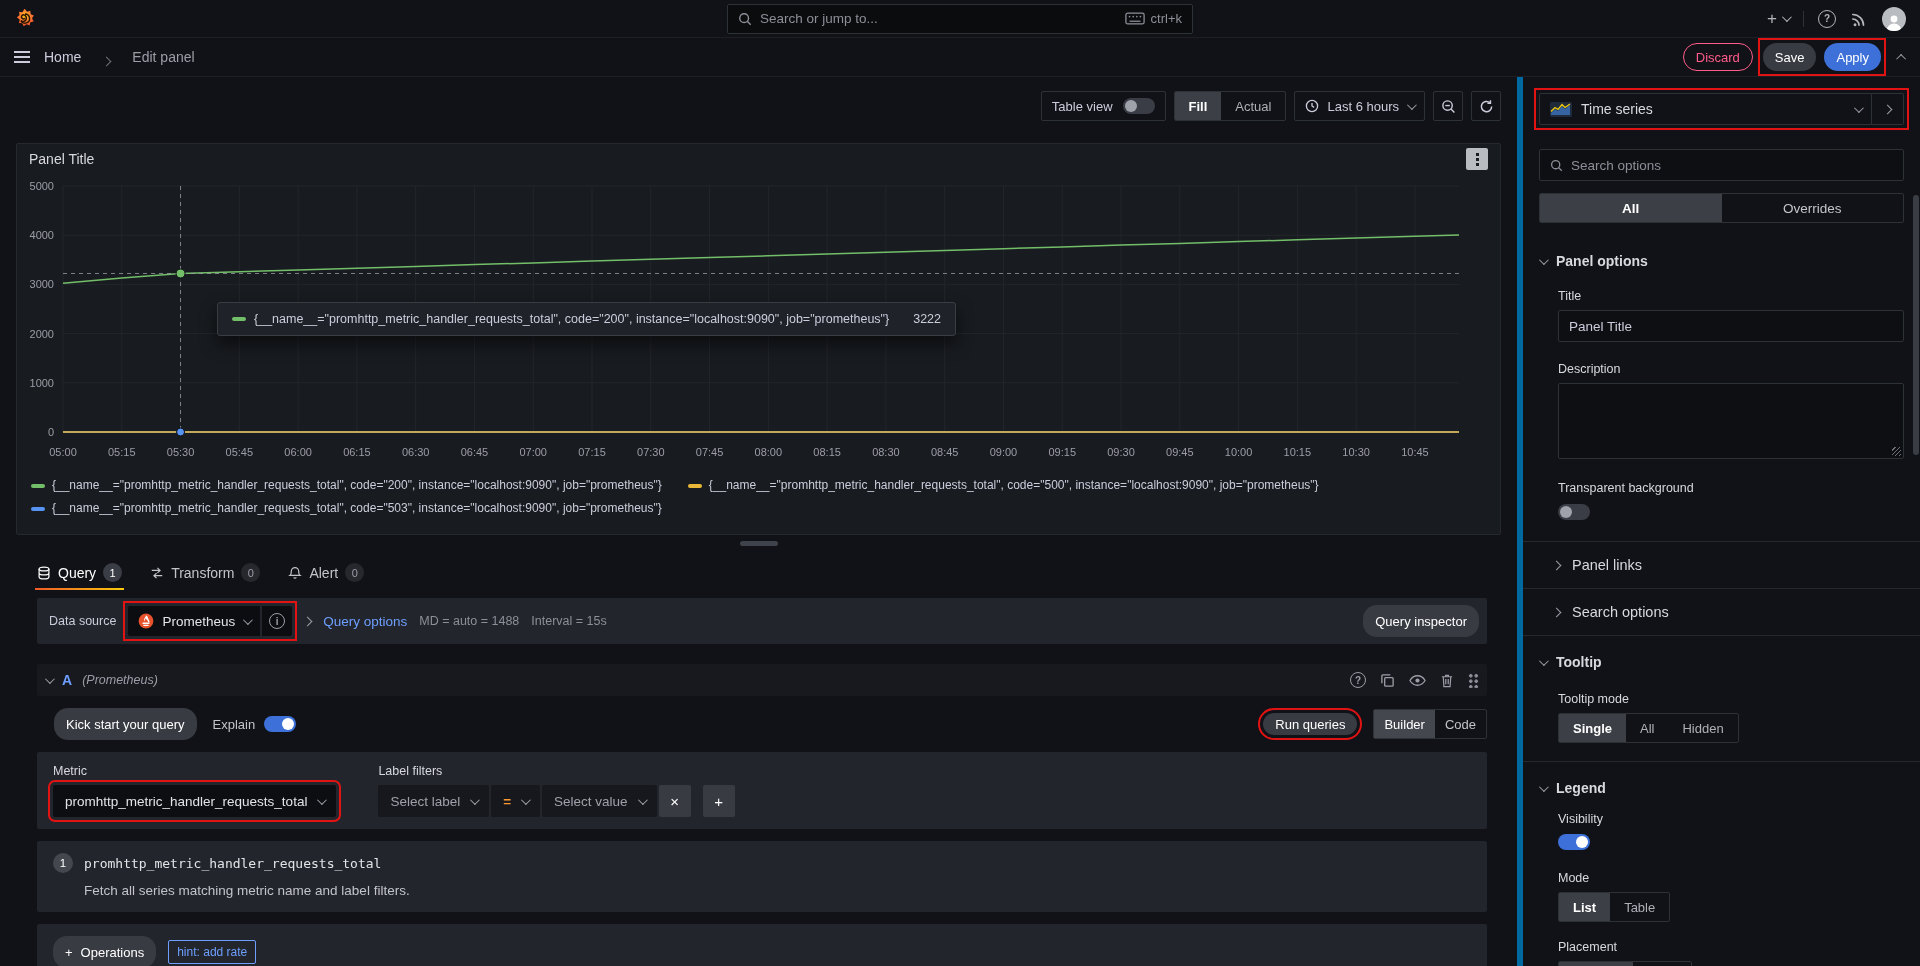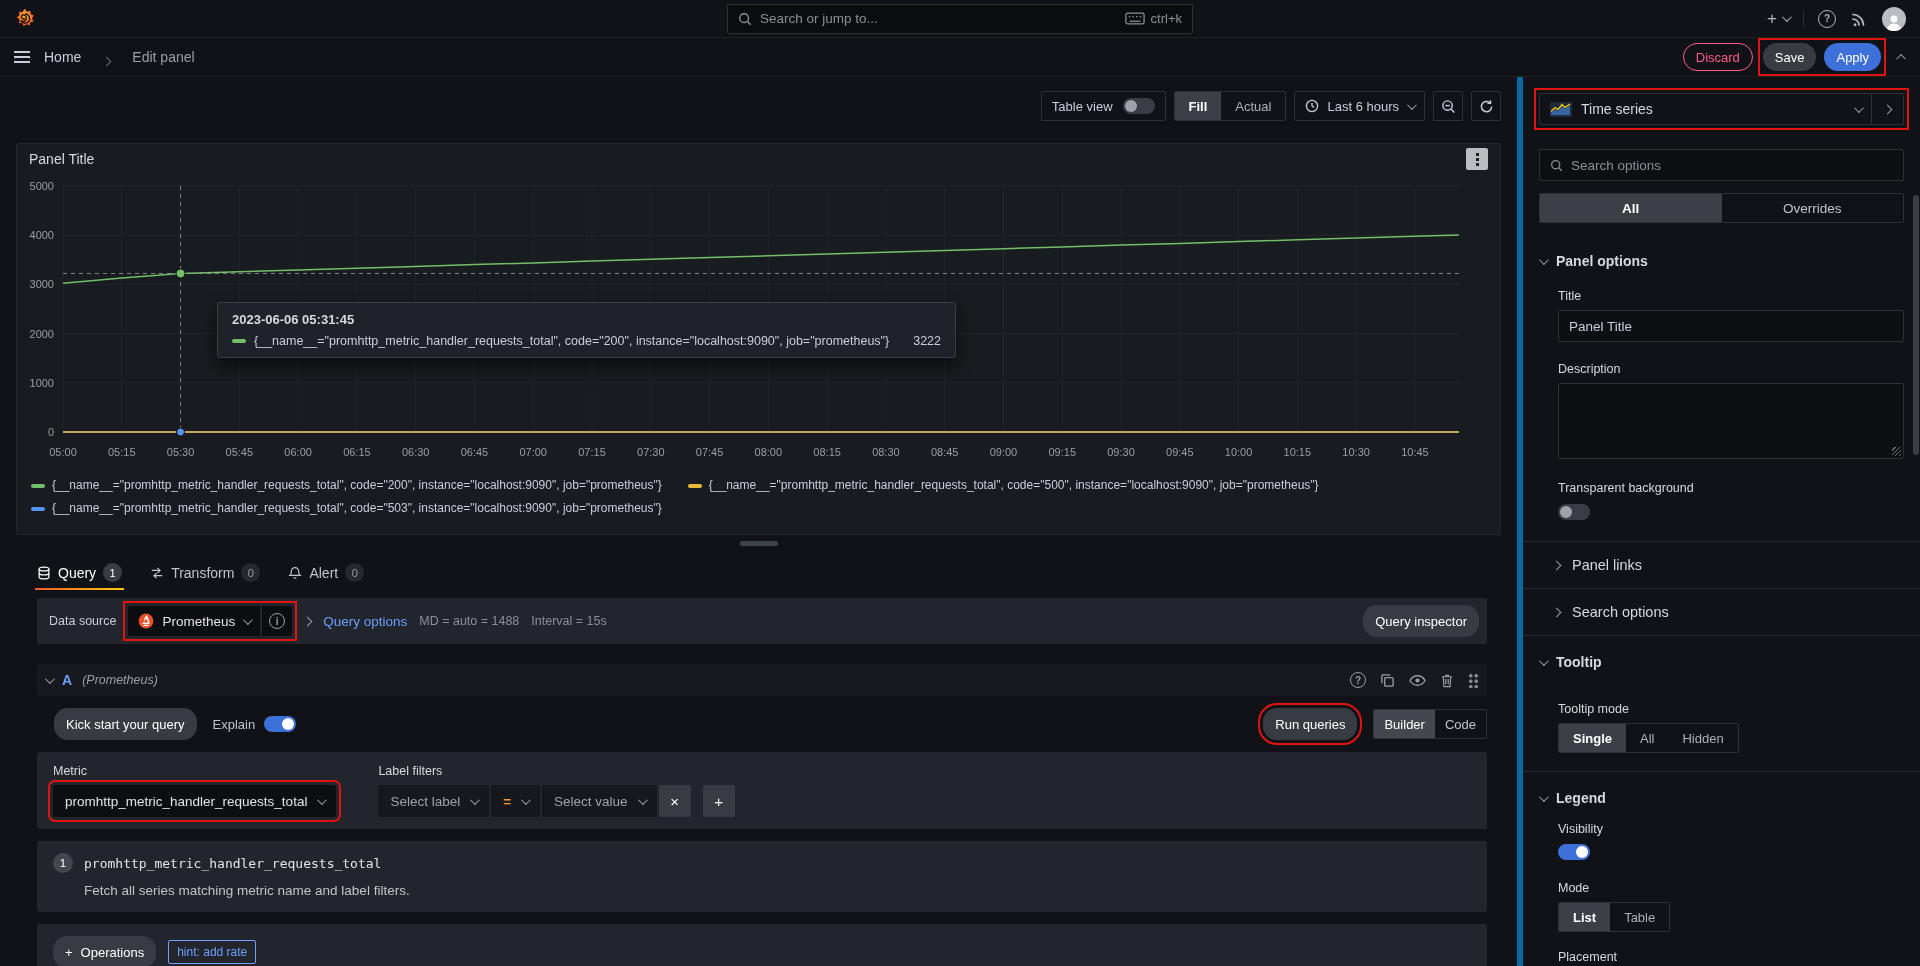--- a/index.html
+++ b/index.html
@@ -336,21 +336,20 @@
             <span class="legend-swatch" style="background: rgb(234, 184, 57);"></span>
             <span>{__name__="promhttp_metric_handler_requests_total", code="500", instance="localhost:9090", job="prometheus"}</span>
           </span>
           <span class="legend-item">
             <span class="legend-swatch" style="background: rgb(87, 148, 242);"></span>
             <span>{__name__="promhttp_metric_handler_requests_total", code="503", instance="localhost:9090", job="prometheus"}</span>
           </span>
         </div>
 
       <div class="gtooltip">
-        <div class="t-time">2023-06-06 05:31:45</div>
         <div class="t-row">
           <span class="legend-swatch" style="background:#73bf69"></span>
           <span>{__name__="promhttp_metric_handler_requests_total", code="200", instance="localhost:9090", job="prometheus"}</span>
           <span class="t-val">3222</span>
         </div>
       </div>
     </section>
 
     <div class="drag-handle"></div>
 
@@ -424,21 +423,21 @@
       </span>
     </div>
 
     <div class="kick-row">
       <button class="btn" style="height:32px">Kick start your query</button>
       <span style="display:inline-flex;align-items:center;gap:9px">
         <span style="font-size:13px;color:#c3c4cb">Explain</span>
         <span class="toggle on"></span>
       </span>
       <span class="kick-right">
-        <button class="btn red-ann" style="height:32px">Run queries</button>
+        <button class="btn red-ann" style="height:22px">Run queries</button>
         <span class="bc-seg" style="margin-left:6px">
           <span class="opt active">Builder</span>
           <span class="opt">Code</span>
         </span>
       </span>
     </div>
 
     <div class="qblock">
       <div class="metric-flex">
         <div>
@@ -543,21 +542,21 @@
       <i class="chev right"></i>
       <span>Search options</span>
     </div>
     <div class="divider" style="margin-top:0"></div>
 
     <div class="sect-head" style="margin-top:18px">
       <i class="chev down"></i>
       <span>Tooltip</span>
     </div>
     <div class="sb-sub">
-      <div class="sb-label" style="margin-top:32px">Tooltip mode</div>
+      <div class="sb-label" style="margin-top:22px">Tooltip mode</div>
       <span class="seg" style="margin-top:7px">
         <span class="opt active">Single</span>
         <span class="opt">All</span>
         <span class="opt">Hidden</span>
       </span>
     </div>
 
     <div class="divider"></div>
 
     <div class="sect-head" style="margin-top:18px">

